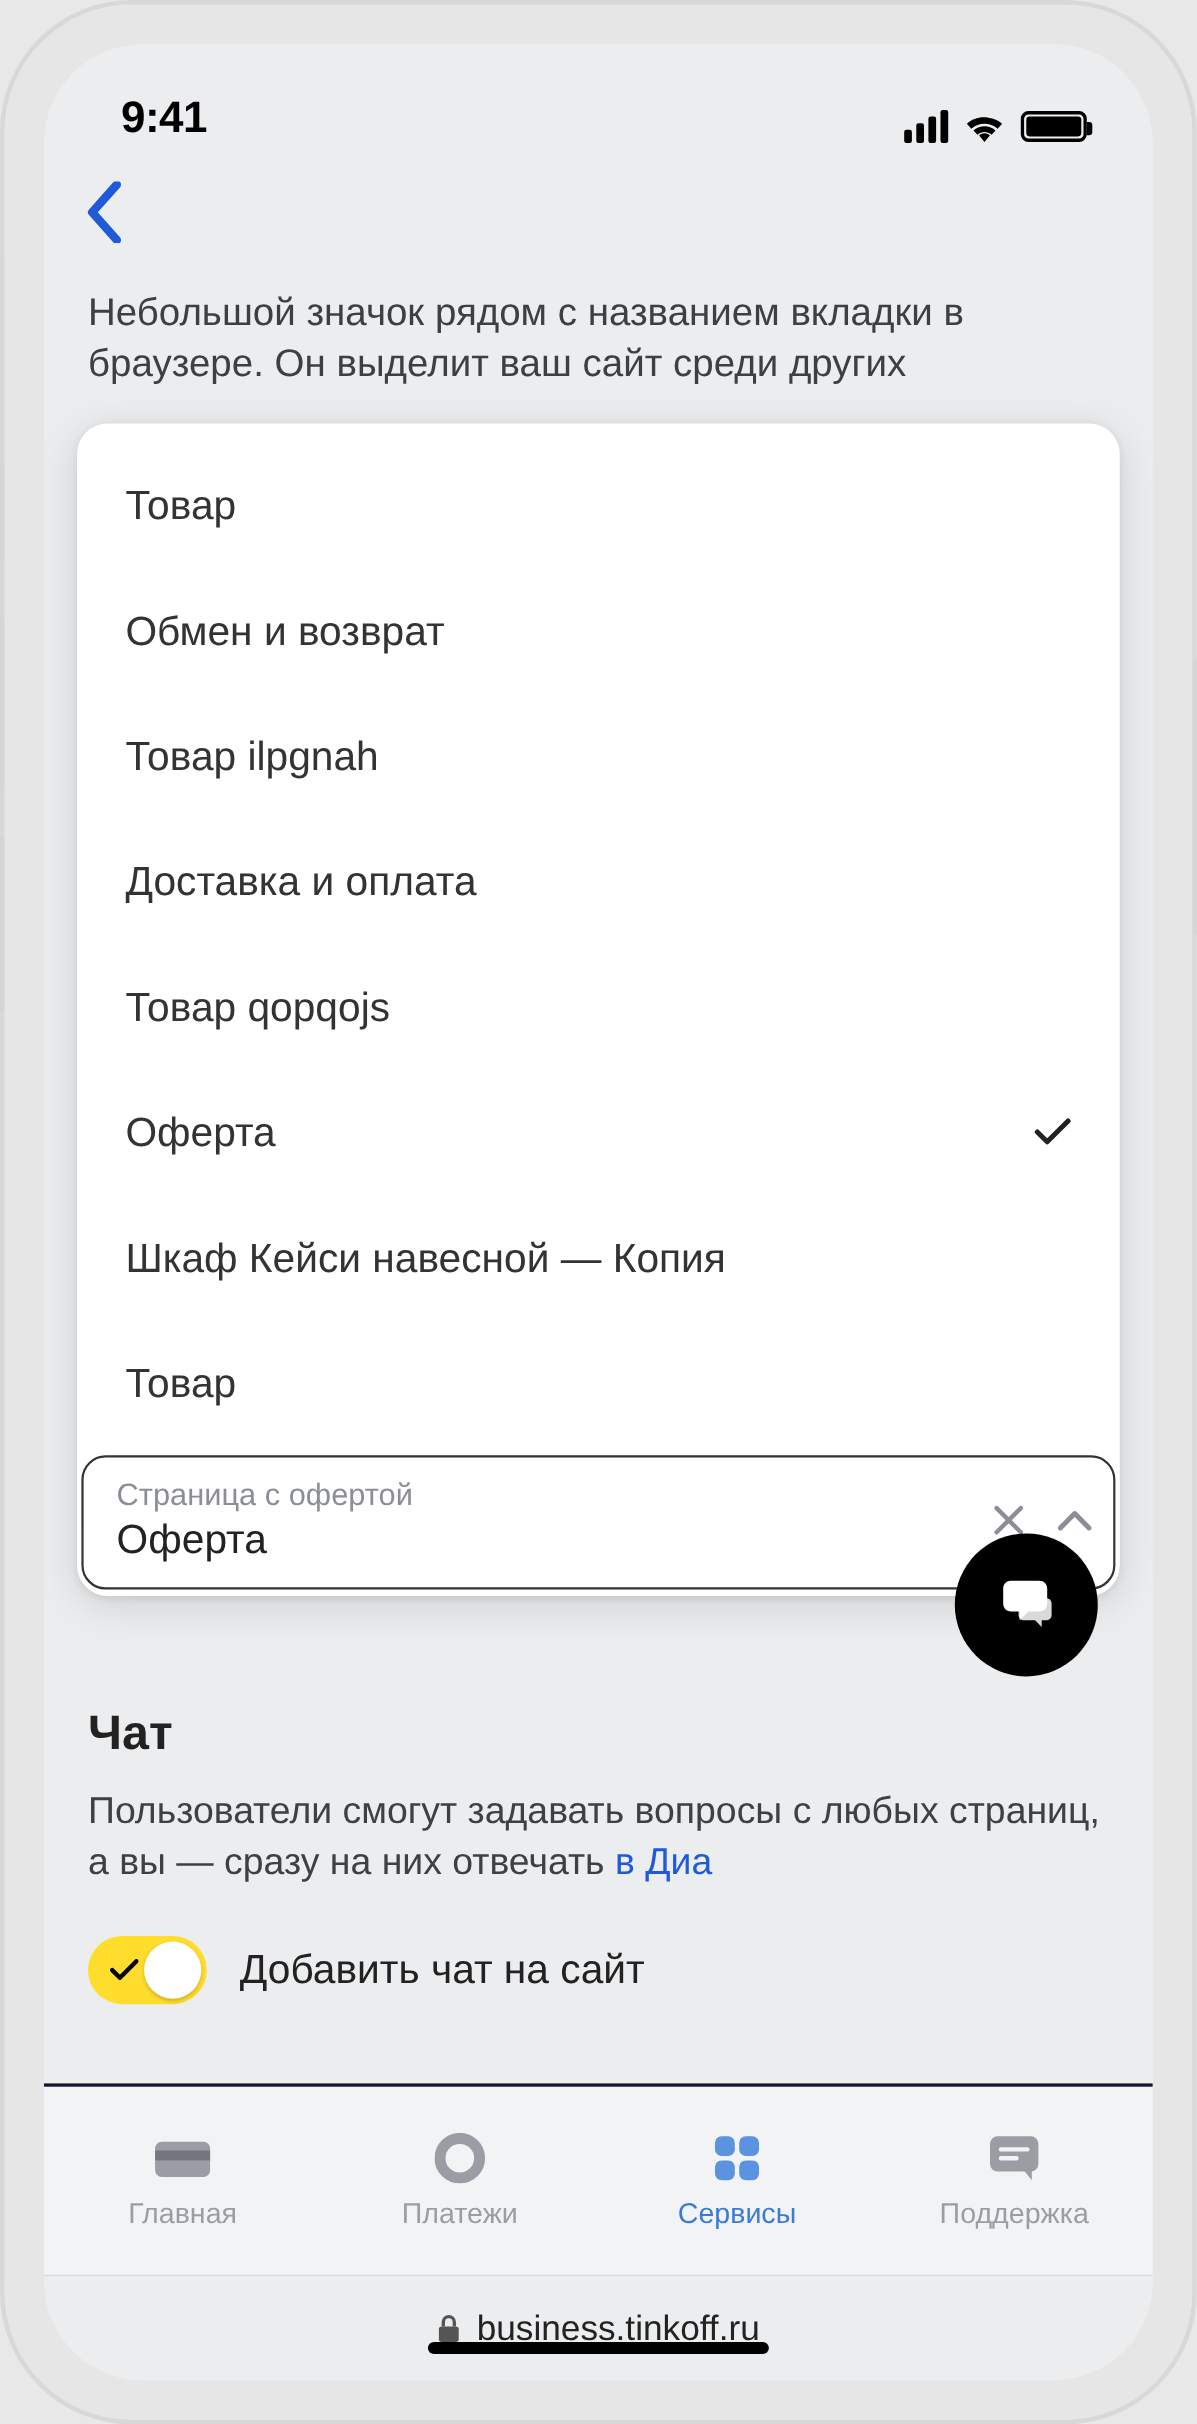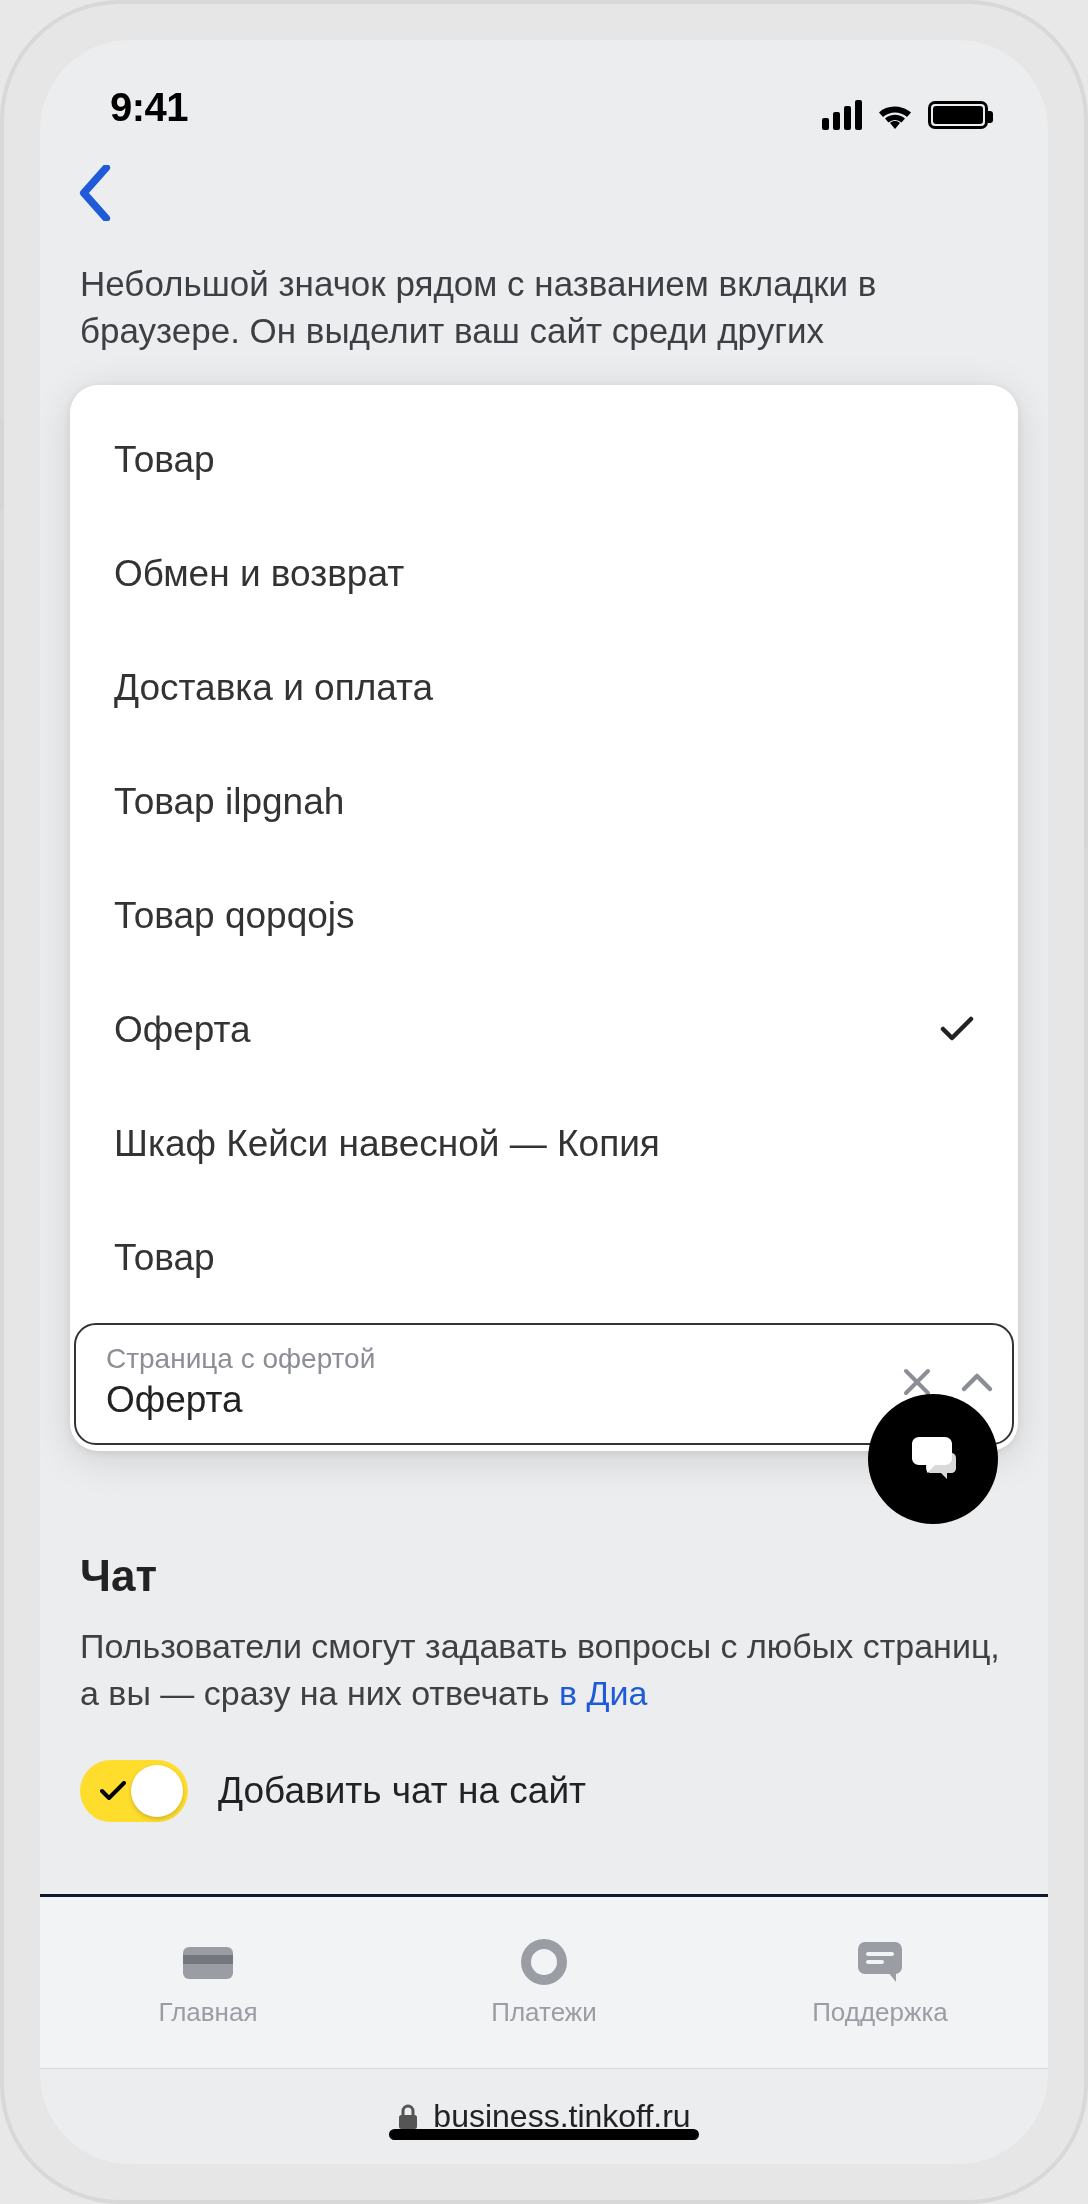--- a/index.html
+++ b/index.html
@@ -109,24 +109,24 @@
 
       <div class="dropdown-panel">
         <div class="option-list" id="option-list">
             <div class="option">
               <span>Товар</span>
             </div>
             <div class="option">
               <span>Обмен и возврат</span>
             </div>
             <div class="option">
+              <span>Товар ilpgnah</span>
+            </div>
+            <div class="option">
               <span>Доставка и оплата</span>
-            </div>
-            <div class="option">
-              <span>Товар ilpgnah</span>
             </div>
             <div class="option">
               <span>Товар qopqojs</span>
             </div>
             <div class="option">
               <span>Оферта</span>
               <span class="check"><svg viewBox="0 0 34 26">
                   <path d="M3 13 L12 22 L31 3" stroke="#222" stroke-width="4.5" fill="none" stroke-linecap="round" stroke-linejoin="round"></path>
                 </svg></span>
             </div>
@@ -196,20 +196,31 @@
           <div class="tab-label">Главная</div>
         </div>
         <div class="tab">
           <div class="tab-icon">
             <svg width="46" height="46" viewBox="0 0 46 46">
               <circle cx="23" cy="23" r="18" fill="none" stroke="#9a9da3" stroke-width="10"></circle>
             </svg>
           </div>
           <div class="tab-label">Платежи</div>
         </div>
+        <div class="tab active">
+          <div class="tab-icon">
+            <svg width="48" height="48" viewBox="0 0 48 48">
+              <rect x="4" y="4" width="18" height="18" rx="6" fill="#5b93e0"></rect>
+              <rect x="26" y="4" width="18" height="18" rx="6" fill="#5b93e0"></rect>
+              <rect x="4" y="26" width="18" height="18" rx="6" fill="#5b93e0"></rect>
+              <rect x="26" y="26" width="18" height="18" rx="6" fill="#5b93e0"></rect>
+            </svg>
+          </div>
+          <div class="tab-label">Сервисы</div>
+        </div>
         <div class="tab">
           <div class="tab-icon">
             <svg width="52" height="48" viewBox="0 0 52 48">
               <rect x="4" y="4" width="44" height="32" rx="7" fill="#9a9da3"></rect>
               <path d="M34 34 L42 44 L42 34 Z" fill="#9a9da3"></path>
               <rect x="12" y="14" width="28" height="4" rx="2" fill="#f2f3f5"></rect>
               <rect x="12" y="22" width="18" height="4" rx="2" fill="#f2f3f5"></rect>
             </svg>
           </div>
           <div class="tab-label">Поддержка</div>

